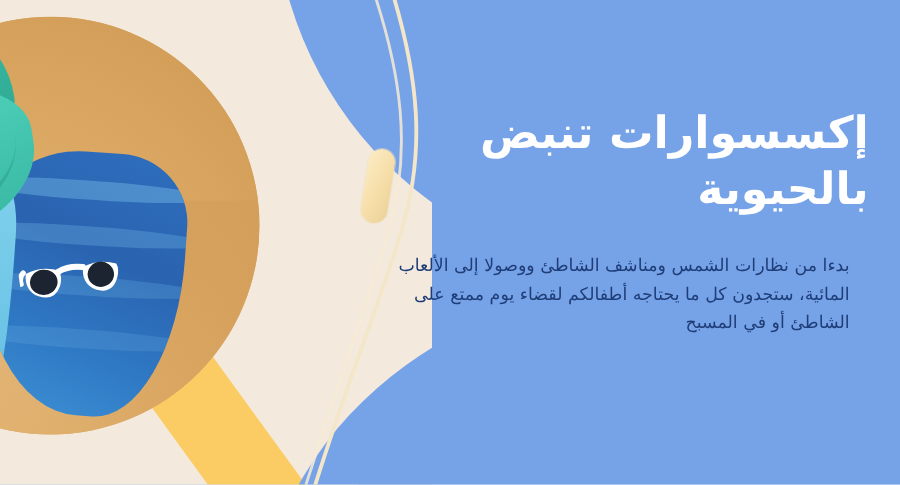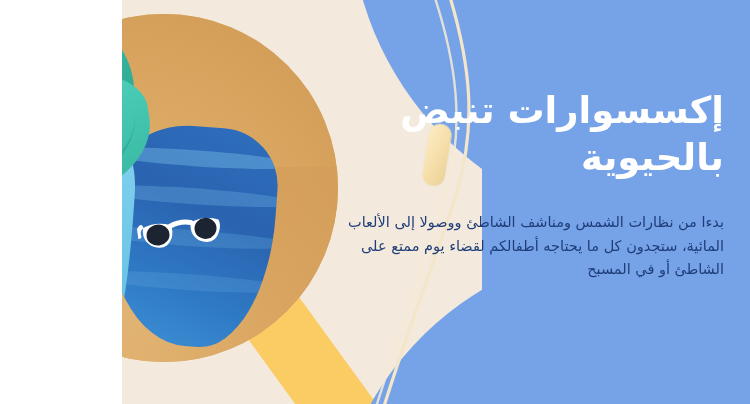--- a/index.html
+++ b/index.html
@@ -1,21 +1,21 @@
 <!DOCTYPE html>
 <html lang="ar" dir="rtl"><head>
 <meta charset="utf-8">
 <title>Beach Accessories Banner</title>
 <style>
   html,body{margin:0;padding:0;background:#ffffff;}
   *{box-sizing:border-box;}
 
   .banner{
     position:relative;
-    width:628px;
+    width:750px;
     height:404px;
     overflow:hidden;
     background:#76A2E8;
     font-family:"DejaVu Sans","Liberation Sans",sans-serif;
   }
 
   
   .left-stage{
     position:absolute;
     left:0; top:0;
@@ -173,21 +173,21 @@
   }
   .headline{
     margin:0;
     color:#FFFFFF;
     font-size:37px;
     line-height:1.26;
     font-weight:700;
     letter-spacing:0;
   }
   .subcopy{
-    margin:30px 0 0 0;
+    margin:30px 16px 0 0;
     color:#1F3E78;
     font-size:14.5px;
     line-height:1.62;
     font-weight:400;
   }
 </style>
 </head>
 <body>
 
 <div class="banner">

